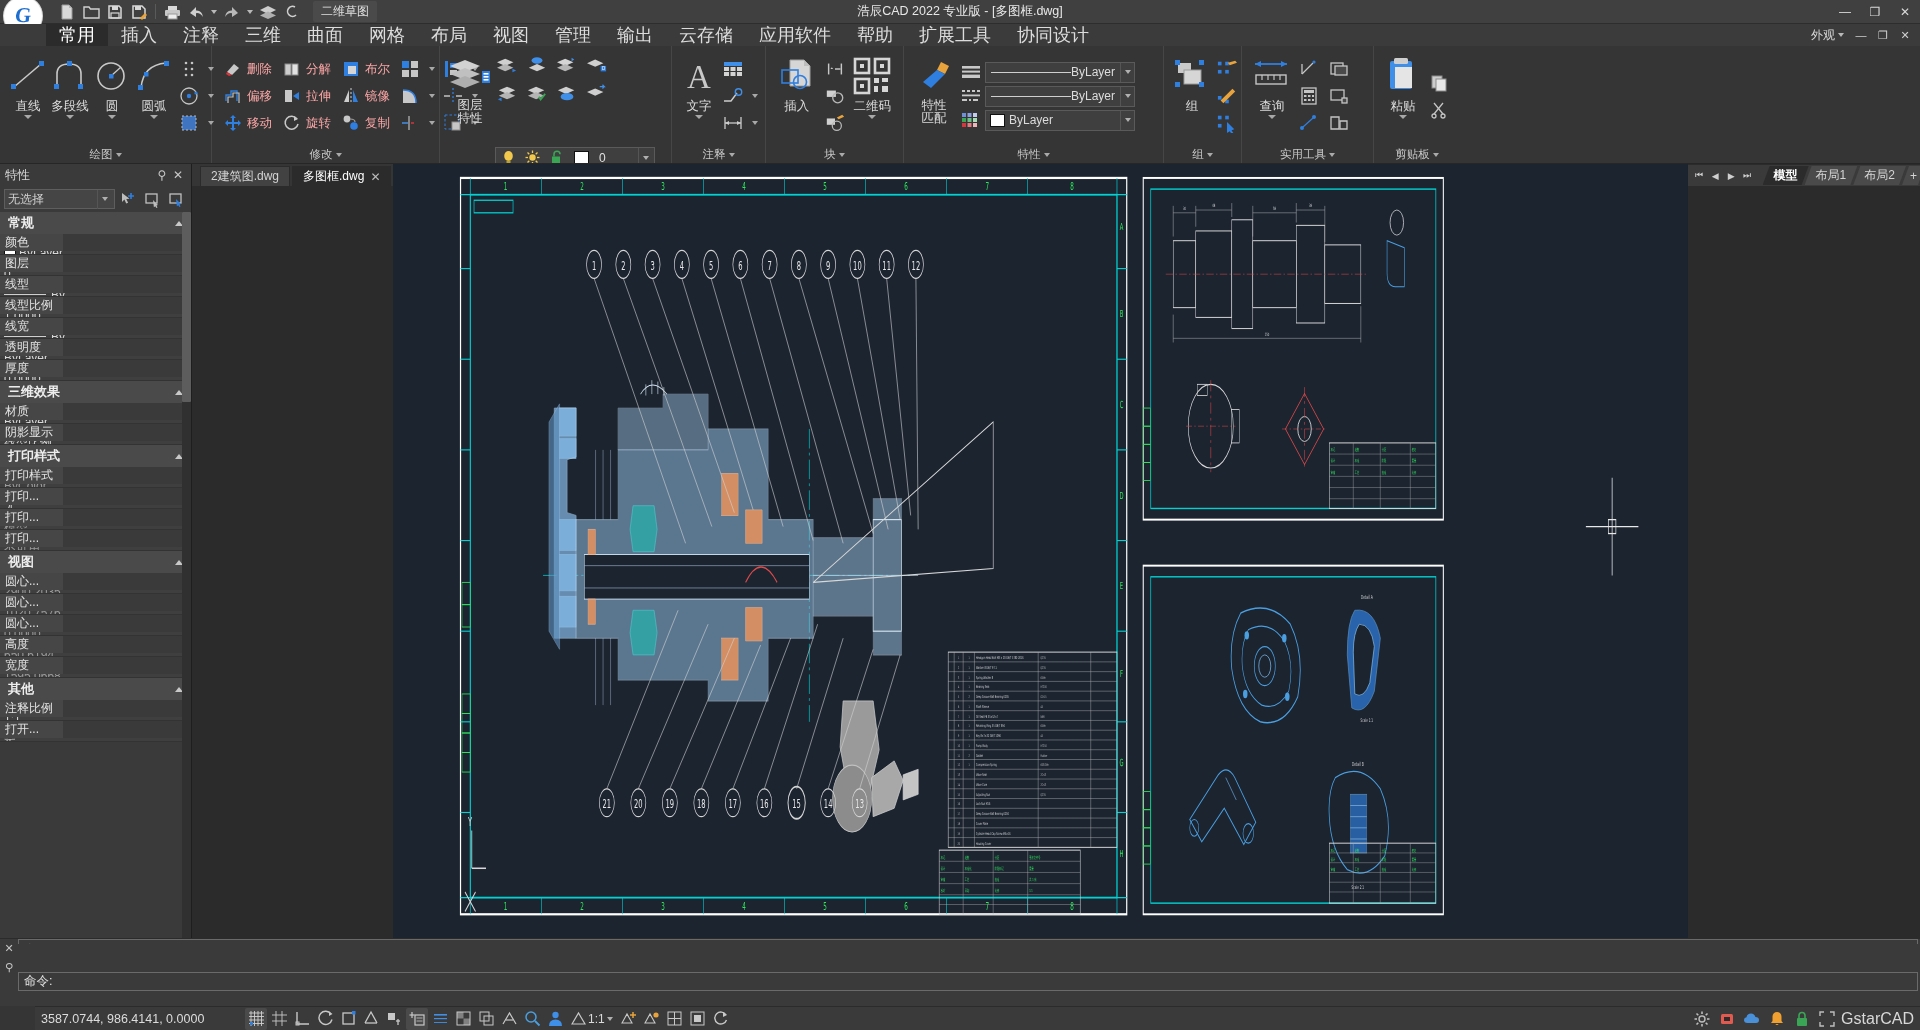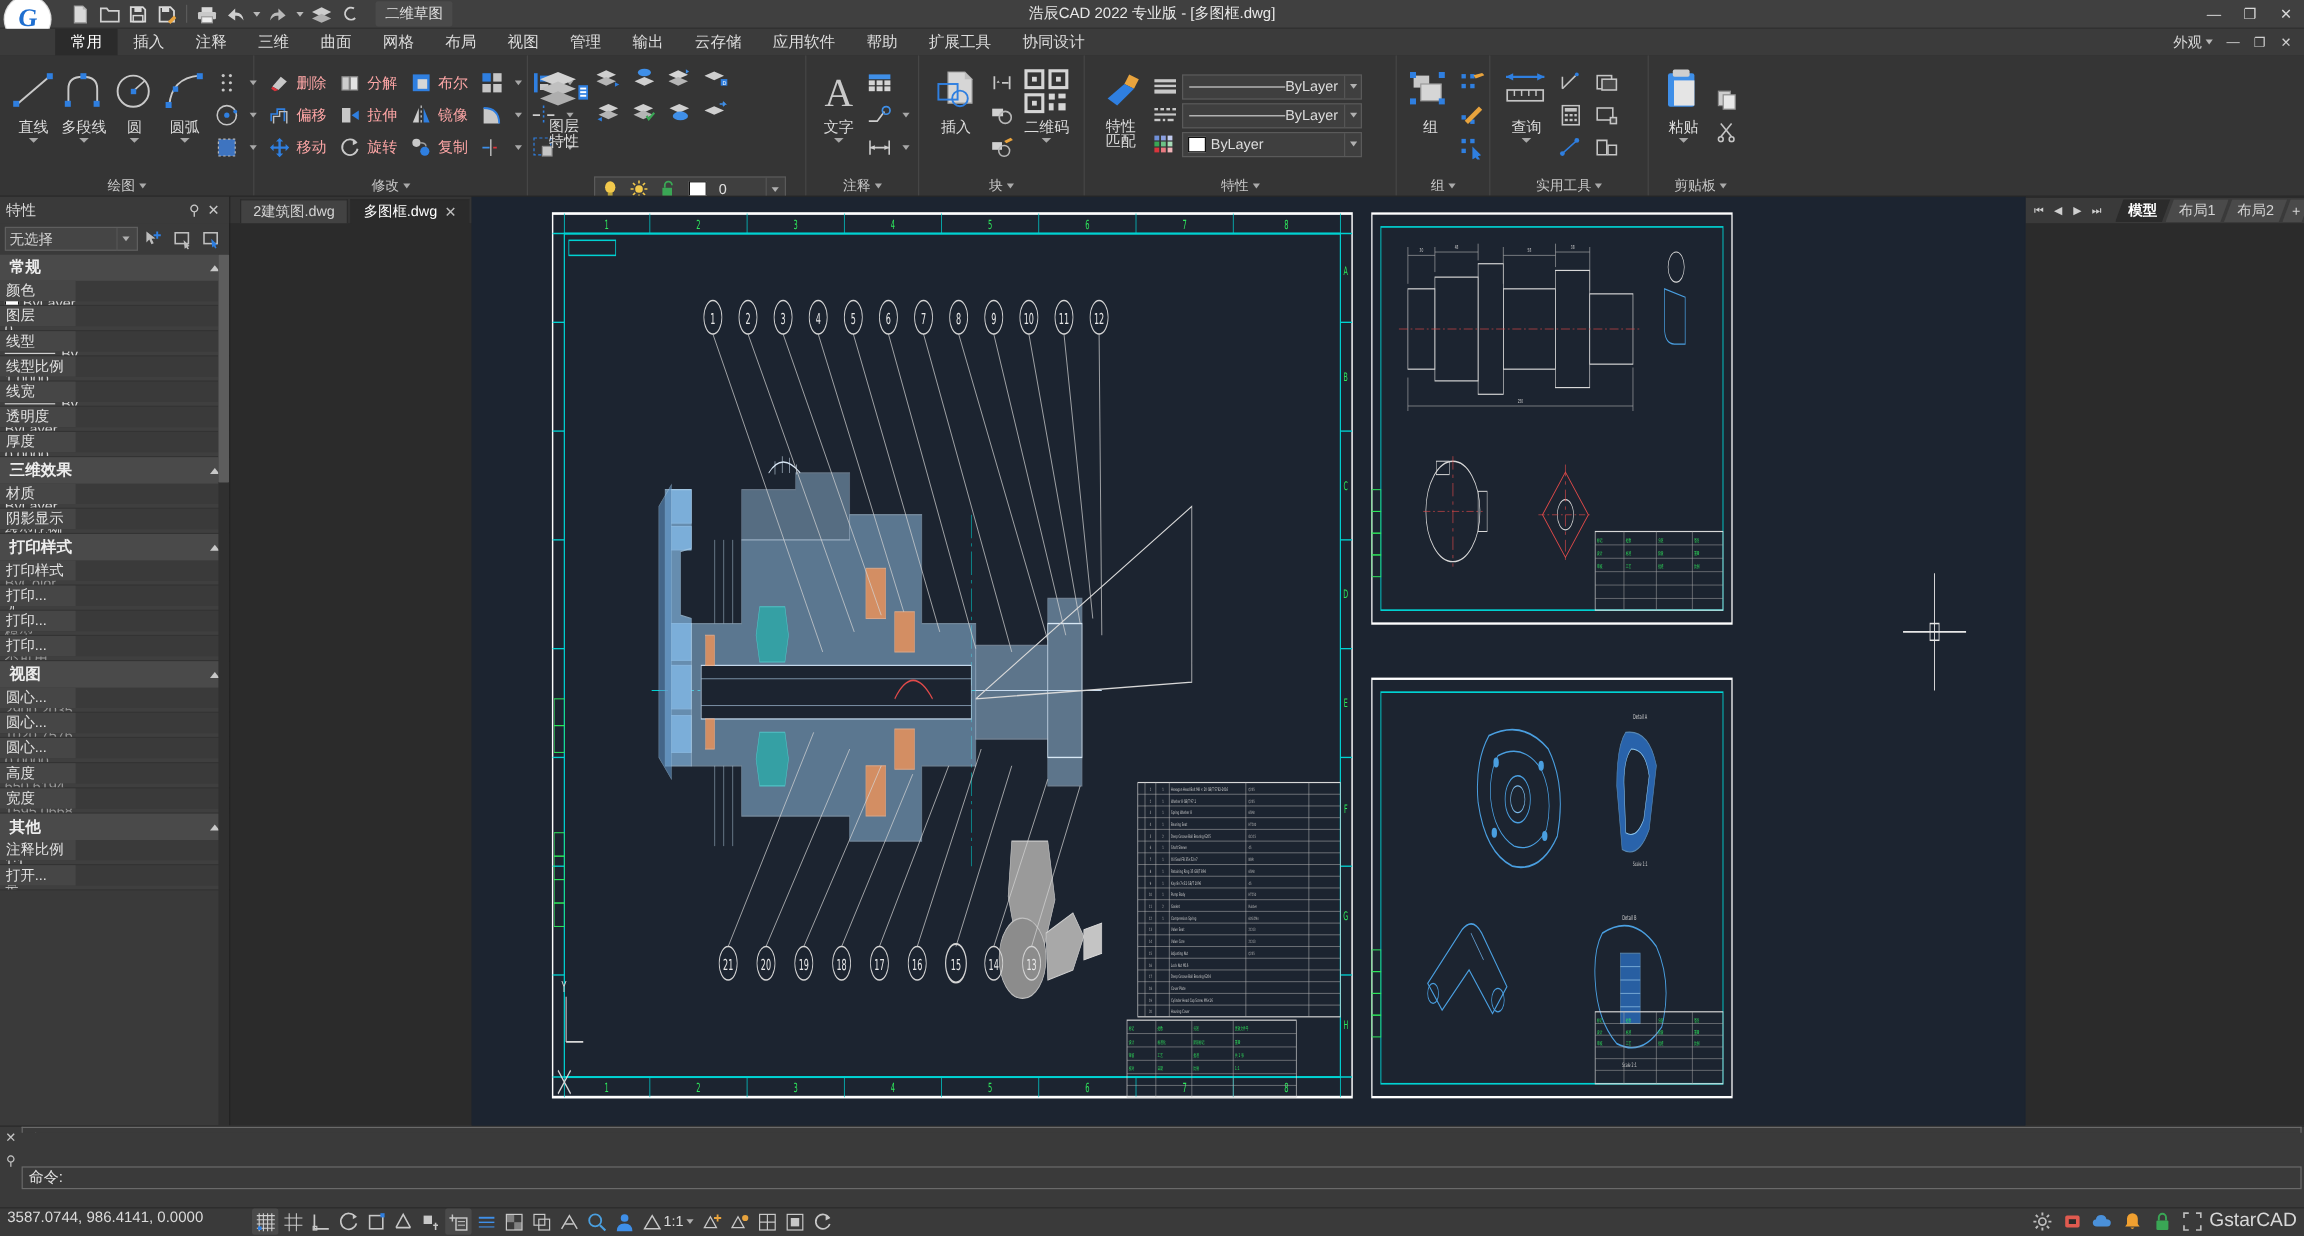--- a/index.html
+++ b/index.html
@@ -41,21 +41,21 @@
   }
   .win-ctrl { margin-left:auto; display:flex; align-items:center; height:24px; z-index:2; }
   .win-btn { width:30px; height:24px; display:flex; align-items:center; justify-content:center; color:#d8d8d8; font-size:12px; cursor:pointer; }
 
   
   .menubar {
     height:22px; background:#3b3b3b; display:flex; align-items:stretch;
     flex:none; padding-left:46px; position:relative;
   }
   .menu-item {
-    padding:0 13px; display:flex; align-items:center; font-size:13px;
+    padding:0 13px; display:flex; align-items:center; font-size:18px;
     color:#dcdcdc; cursor:pointer; white-space:nowrap;
   }
   .menu-item.active { background:#2b2b2b; color:#fff; }
   .menubar-right { margin-left:auto; display:flex; align-items:center; padding-right:4px; }
   .appearance { padding:0 6px; font-size:12px; color:#d8d8d8; cursor:pointer; display:flex; align-items:center; gap:3px;}
   .appearance:after { content:""; border-left:3px solid transparent; border-right:3px solid transparent; border-top:4px solid #b9b9b9; }
   .mini-ctrl { width:22px; height:22px; display:flex; align-items:center; justify-content:center; color:#cfcfcf; font-size:11px; cursor:pointer;}
 
   
   .ribbon {
@@ -181,21 +181,21 @@
   .cmd-hist { flex:1; background:#3a3a3a; border:1px solid #6a6a6a; border-bottom:none; padding:2px 5px; overflow:hidden; }
   .cmd-hist div { font-size:12.5px; color:#e2e2e2; line-height:17px; }
   .cmd-input {
     height:20px; background:#3a3a3a; border:1px solid #6a6a6a; display:flex; align-items:center;
     padding:0 5px; font-size:12.5px; color:#e2e2e2;
   }
   .cmd-scroll { width:120px; height:17px; display:flex; align-items:center; justify-content:flex-end; gap:2px; align-self:flex-end;}
   .cmd-sbtn { width:18px; height:15px; background:#4a4a4a; border:1px solid #5e5e5e; display:flex; align-items:center; justify-content:center; font-size:8px; color:#ddd; cursor:pointer;}
 
   
-  .status { height:24px; background:#3a3a3a; display:flex; align-items:flex-start; flex:none; border-top:1px solid #2b2b2b; }
+  .status { height:24px; background:#3a3a3a; display:flex; align-items:center; flex:none; border-top:1px solid #2b2b2b;margin-left:35px; }
   .coords { font-size:12.5px; color:#dcdcdc; padding-left:6px; width:240px; }
   .status-tools { display:flex; align-items:center; gap:1px; margin-left:-30px;}
   .stool { width:22px; height:22px; display:flex; align-items:center; justify-content:center; cursor:pointer; border-radius:2px;}
   .stool.on { background:#4a4a4a; }
   .scale-chip { display:flex; align-items:center; gap:2px; padding:0 4px; height:20px; cursor:pointer; font-size:12px; color:#dcdcdc;}
   .status-right { margin-left:auto; display:flex; align-items:center; gap:3px; padding-right:6px; }
   .brand { font-size:16px; color:#d8d8d8; }
 
   svg { display:block; }
 </style>

